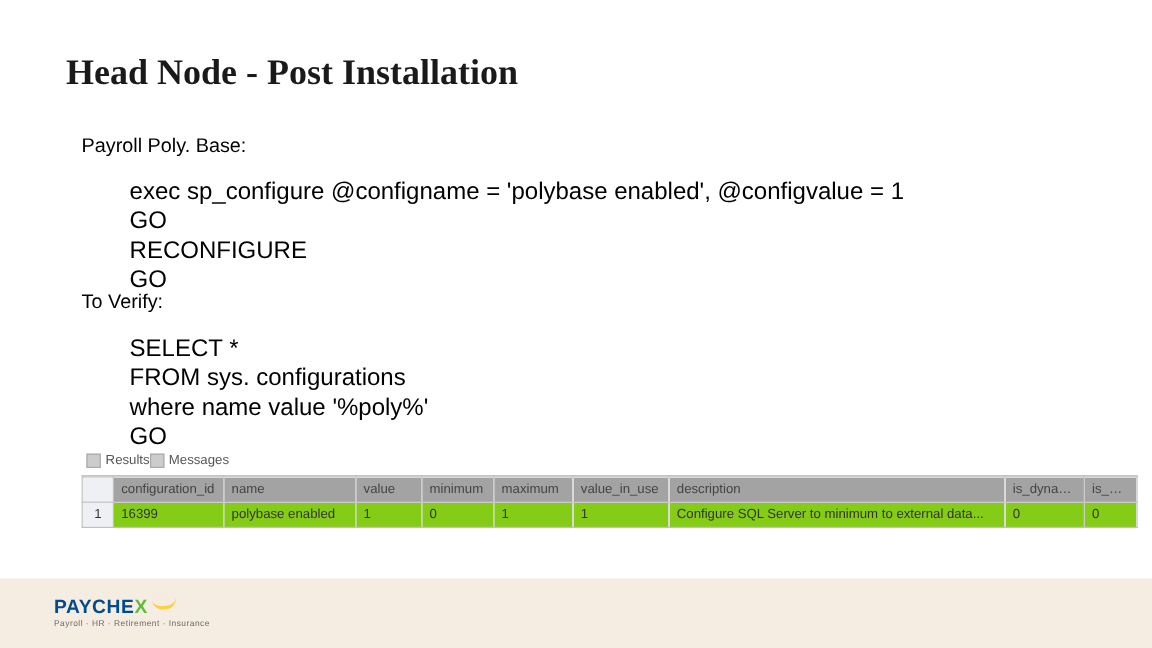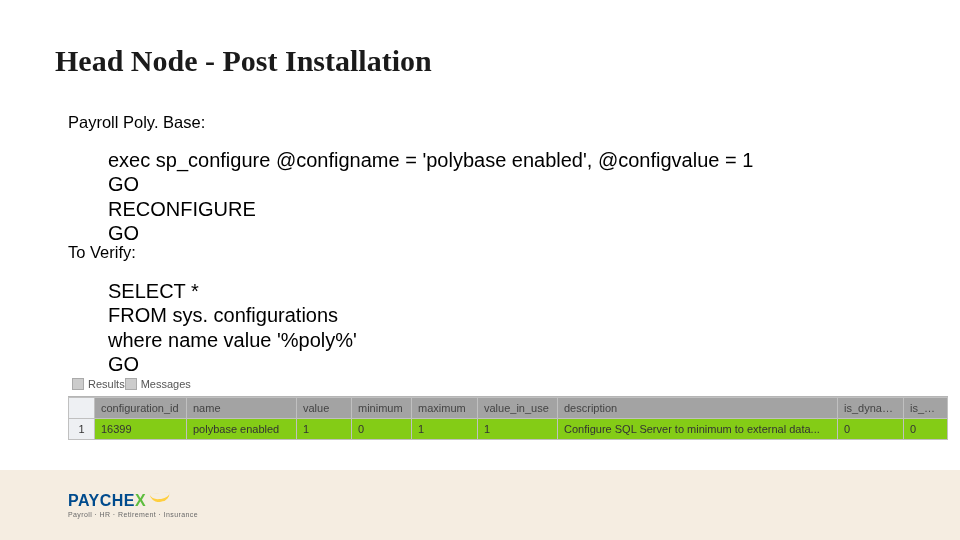--- a/index.html
+++ b/index.html
@@ -128,25 +128,25 @@
   col.c-desc { width: 280px; }
   col.c-dyn  { width: 66px; }
   col.c-adv  { width: auto; }
 
   
   .footer {
     position: absolute;
     left: 0;
     right: 0;
     bottom: 0;
-    height: 70px;
+    height: 58px;
     background: #f5ede1;
     display: flex;
     align-items: center;
-    padding-left: 68px;
+    padding-left: 45px;
     box-sizing: border-box;
   }
   .brand {
     display: flex;
     flex-direction: column;
     line-height: 1;
   }
   .brand-row {
     display: flex;
     align-items: center;

